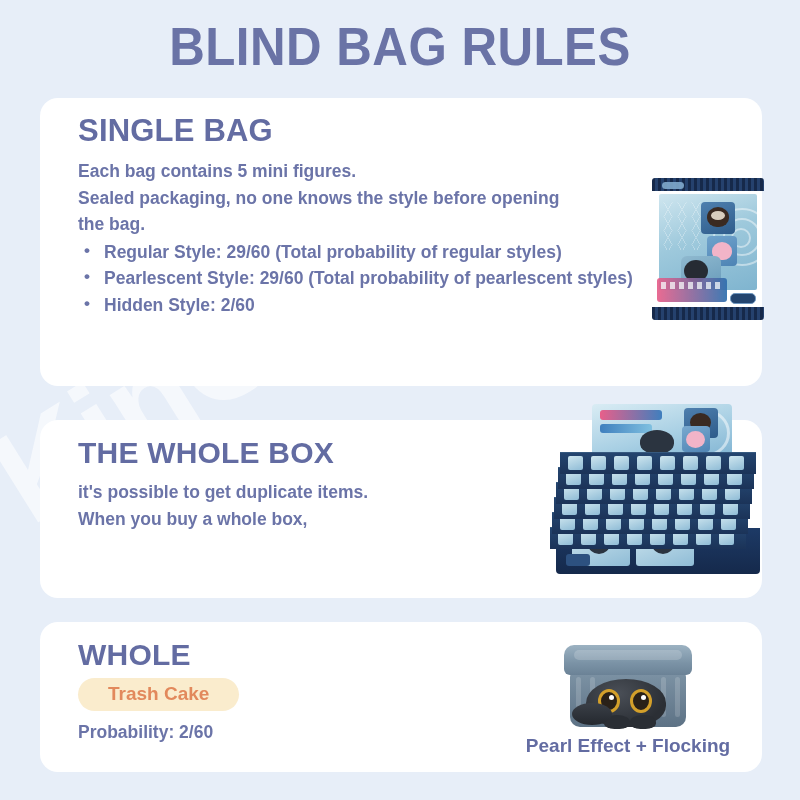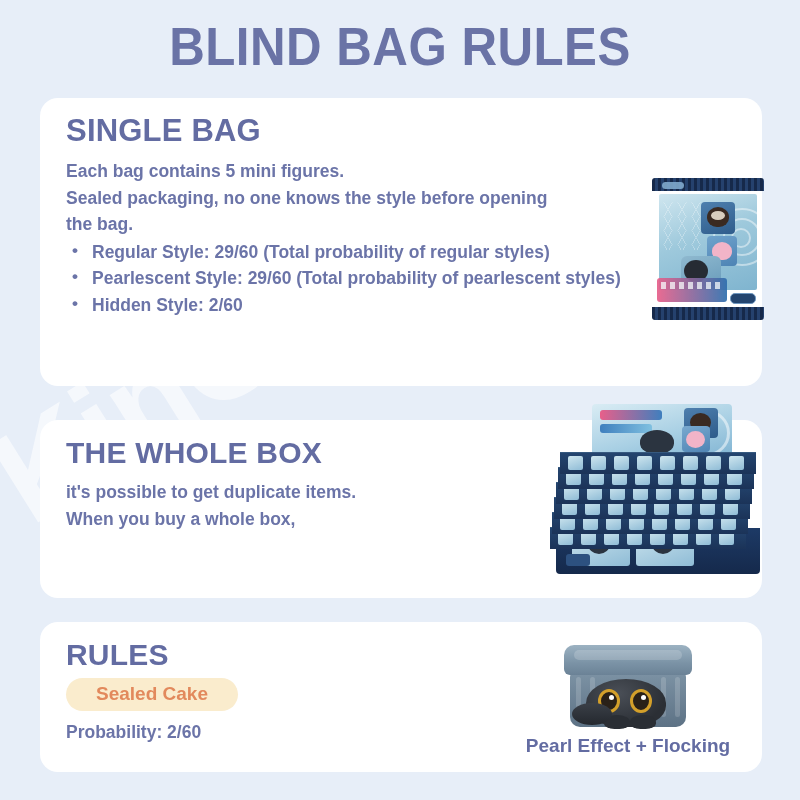--- a/index.html
+++ b/index.html
@@ -62,20 +62,21 @@
     z-index: 2;
   }
   #card-single { top: 98px;  height: 288px; }
   #card-box    { top: 420px; height: 178px; }
   #card-hidden { top: 622px; height: 150px; }
 
   .card-inner {
     position: relative;
     height: 100%;
     padding: 16px 24px 16px 26px;
+    margin-left: 12px;
   }
 
   .card-heading {
     font-size: 31px;
     font-weight: 700;
     color: #636ca2;
     letter-spacing: 0.2px;
     line-height: 1.1;
   }
   #card-box .card-heading { font-size: 30px; }
@@ -476,22 +477,22 @@
   <div class="db-body">
     <div class="db-front-bags">
       <i></i>
       <i></i>
     </div>
   </div>
 </div>
 
 <div class="card" id="card-hidden">
   <div class="card-inner">
-    <div class="card-heading">RULES</div>
-    <div class="badge">Sealed Cake</div>
+    <div class="card-heading">WHOLE</div>
+    <div class="badge">Trash Cake</div>
     <div class="prob-line">Probability: 2/60</div>
   </div>
 </div>
 
 <div class="art" id="art-hidden">
   <div class="tc-bin">
     <div class="tc-rib" style="left:6px"></div>
     <div class="tc-rib" style="left:20px"></div>
     <div class="tc-rib" style="right:20px"></div>
     <div class="tc-rib" style="right:6px"></div>

